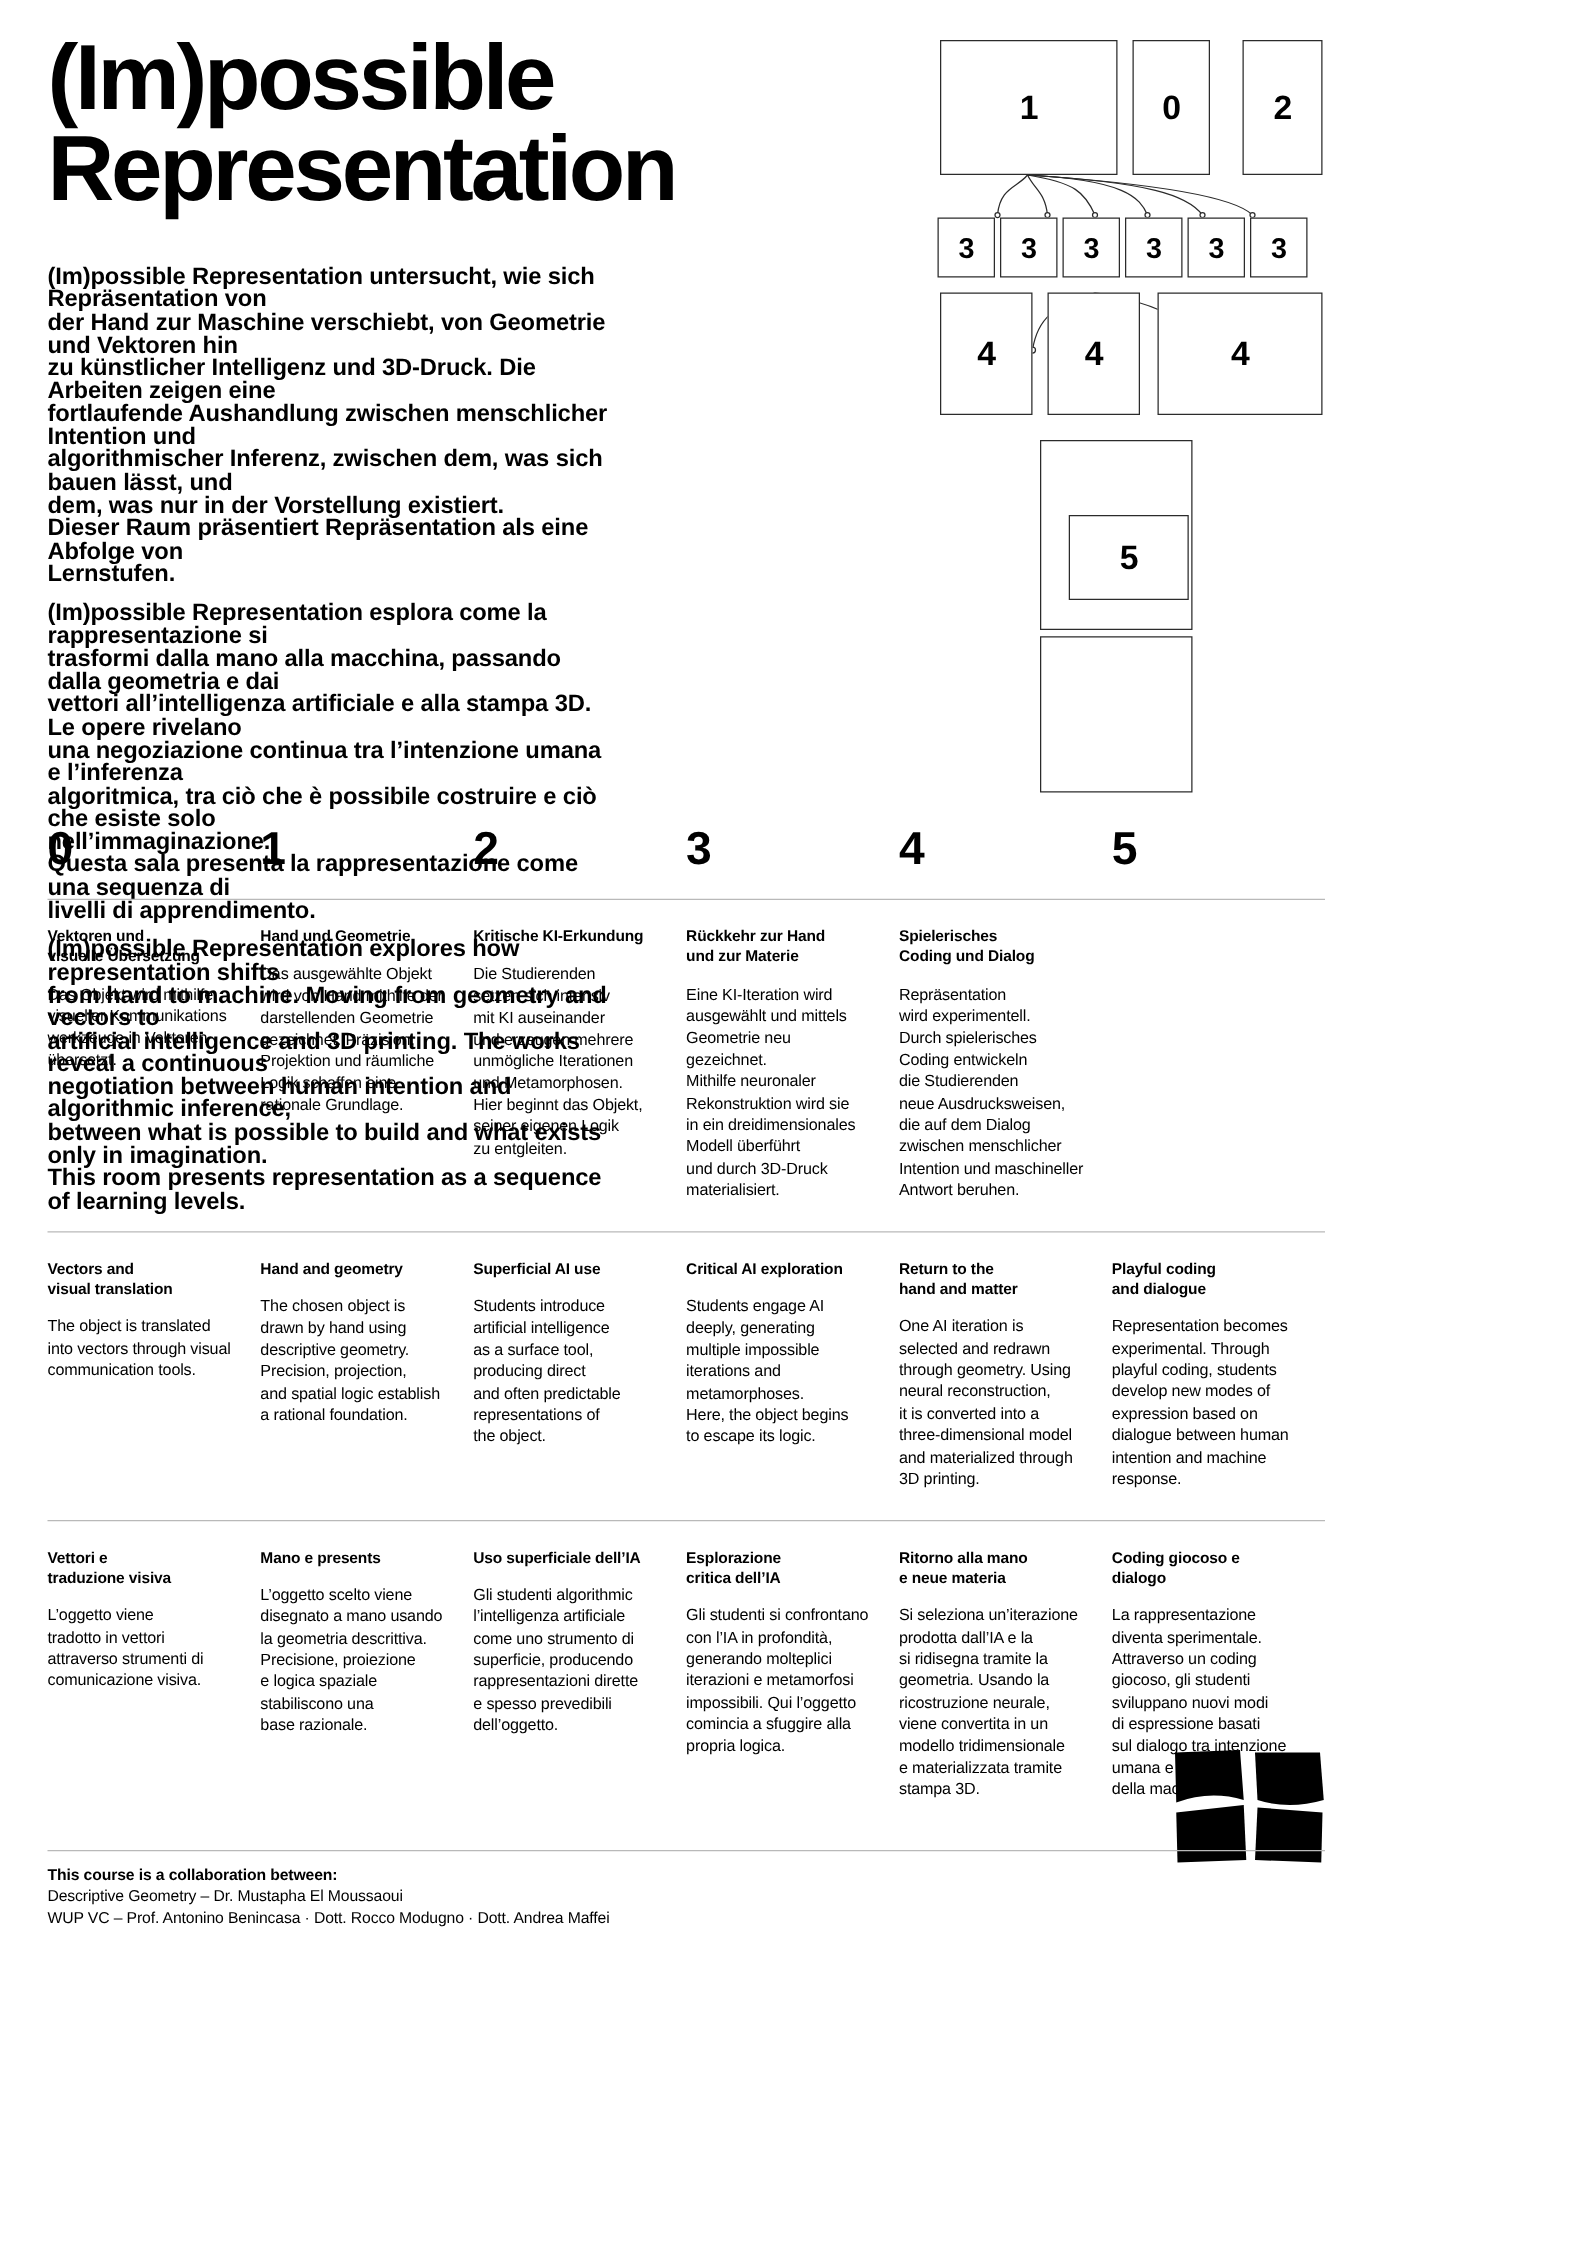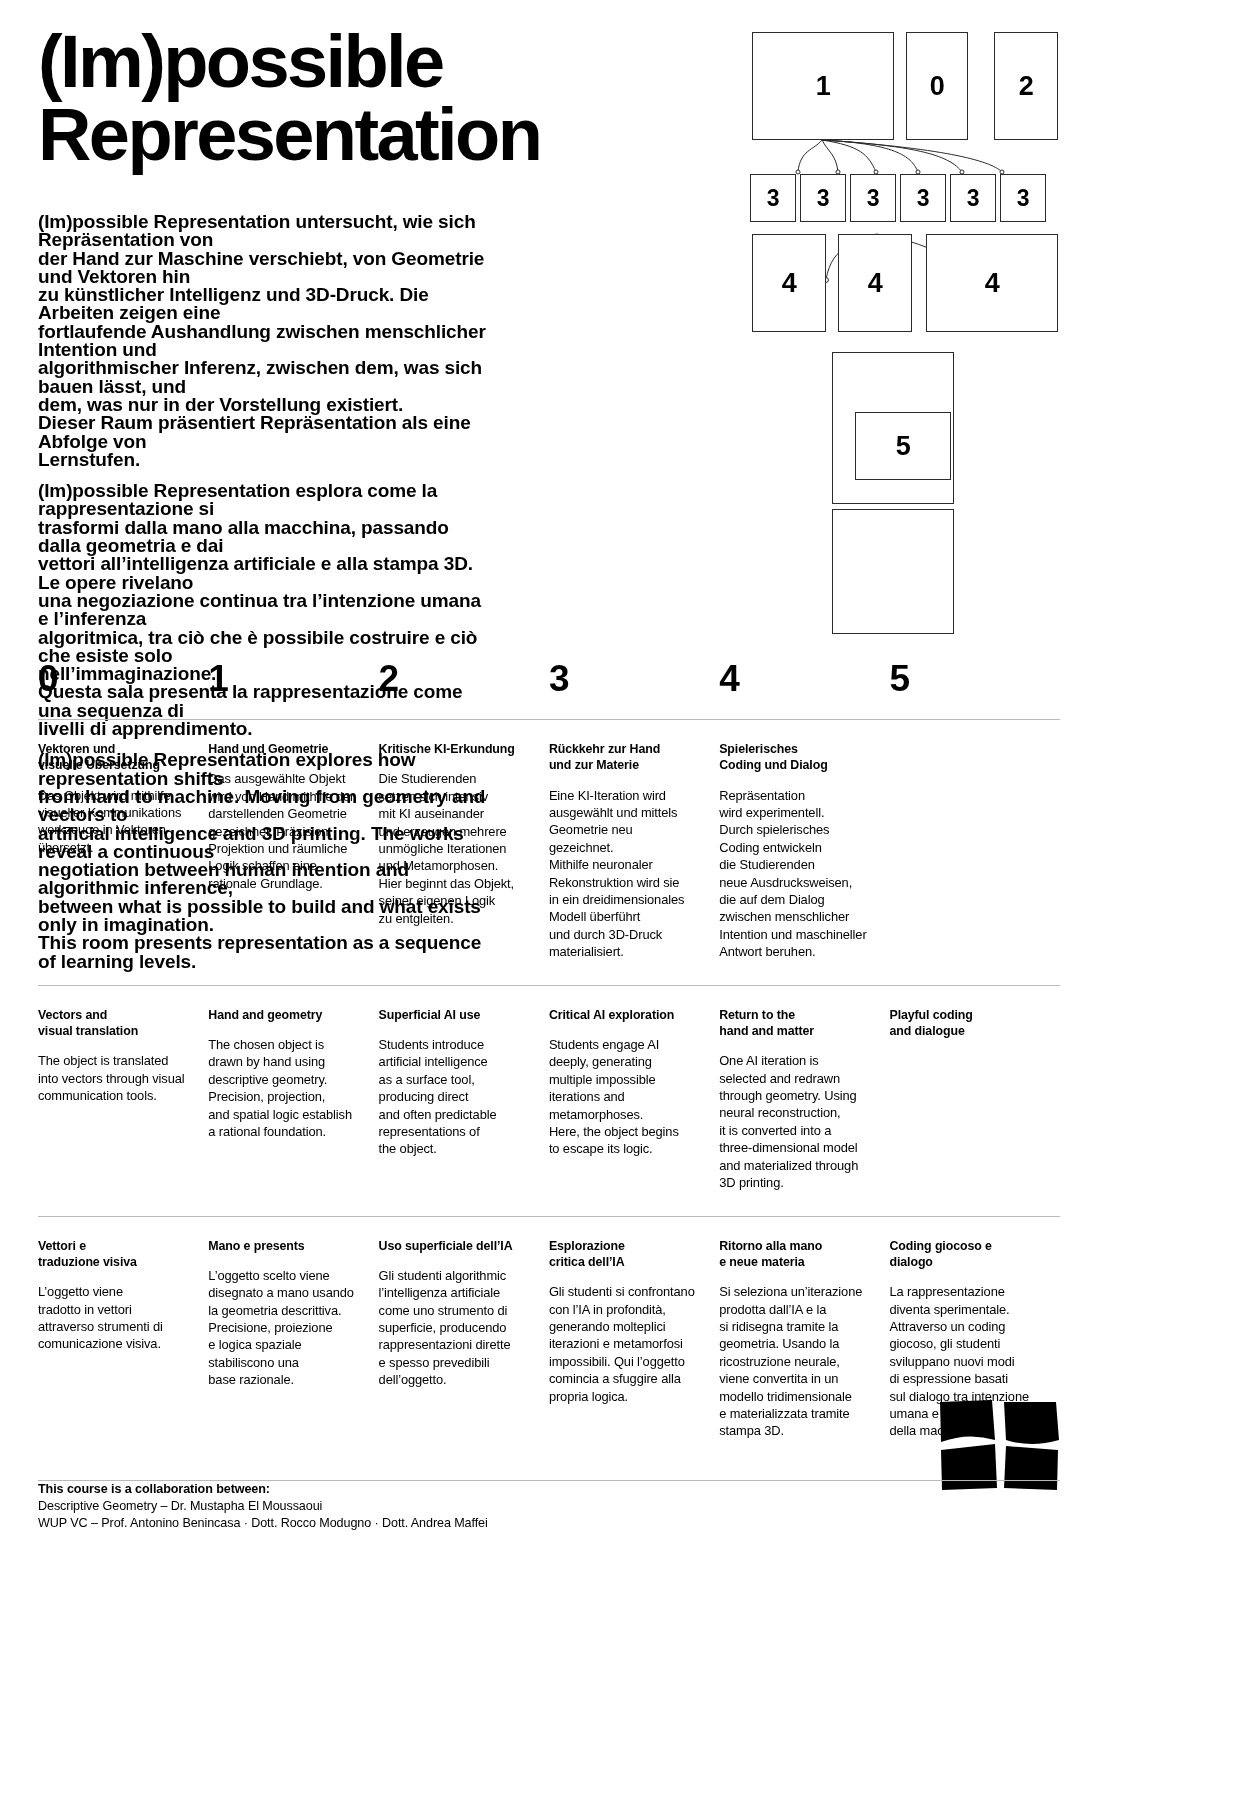--- a/index.html
+++ b/index.html
@@ -304,20 +304,28 @@
 it is converted into a
 three-dimensional model
 and materialized through
 3D printing.</div>
           </div>
         </div>
       <div class="col">
           <div class="block">
         <div class="bh">Playful coding
 and dialogue</div>
+        <div class="bb">Representation becomes
+experimental. Through
+playful coding, students
+develop new modes of
+expression based on
+dialogue between human
+intention and machine
+response.</div>
           </div>
         </div>
     </div>
     <div class="rule"></div>
 
     <div class="row">
       <div class="col">
           <div class="block">
         <div class="bh">Vettori e
 traduzione visiva</div>
@@ -404,18 +412,18 @@
         <path d="M3,50 L57,44 L59,88 L4,90 Z"></path>
         <path d="M68,46 L120,50 L119,90 L66,88 Z"></path>
       </g>
     </svg>
     
     
   </div>
 
   <div class="footdiv"></div>
   <div class="credits">
-    <div class="c0" style="margin-top:1px;">This course is a collaboration between:</div>
+    <div class="c0" style="margin-top:12px;">This course is a collaboration between:</div>
     <div class="cl"><b>Descriptive Geometry</b><span> – Dr. Mustapha El Moussaoui</span></div>
     <div class="cl"><b>WUP VC</b><span> – Prof. Antonino Benincasa · Dott. Rocco Modugno · Dott. Andrea Maffei</span></div>
   </div>
 
 </div>
 
 </body></html>

